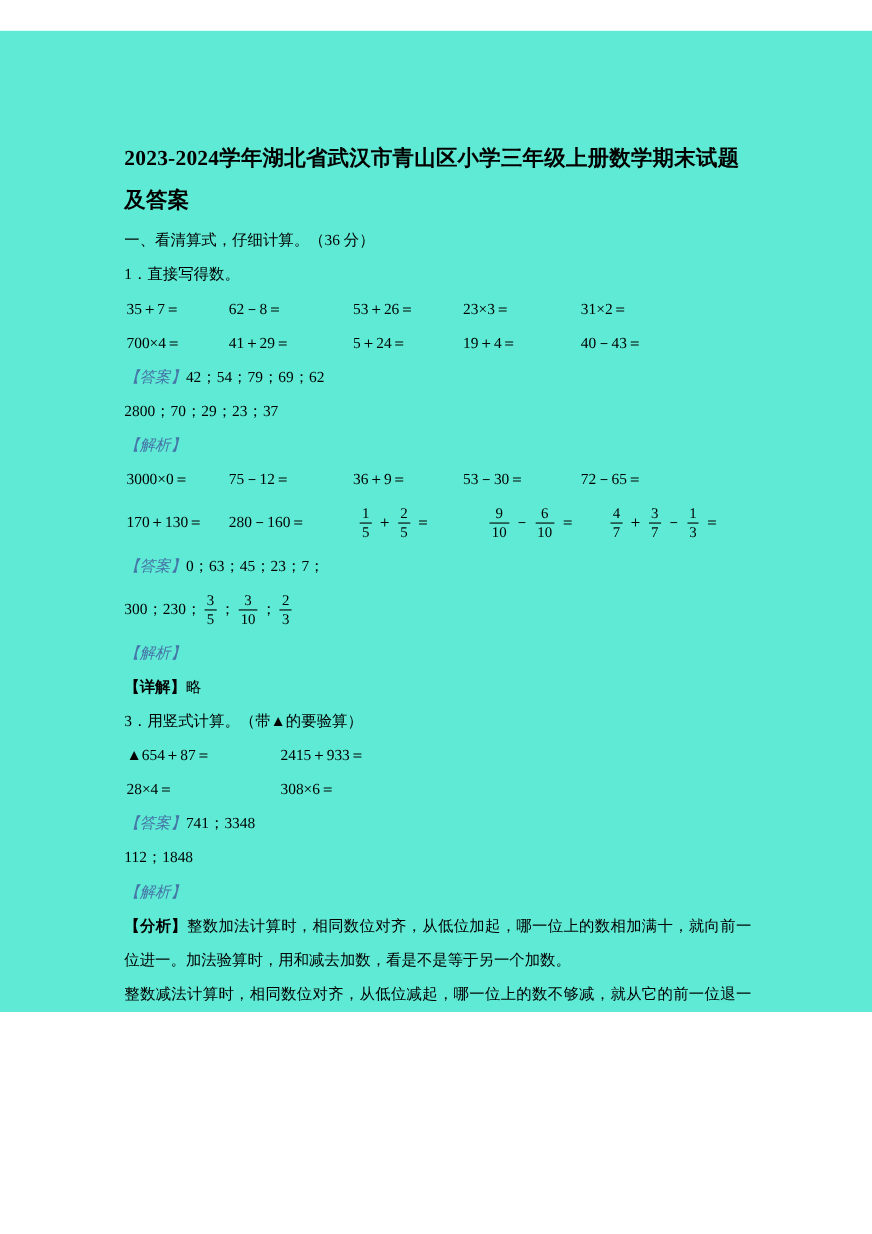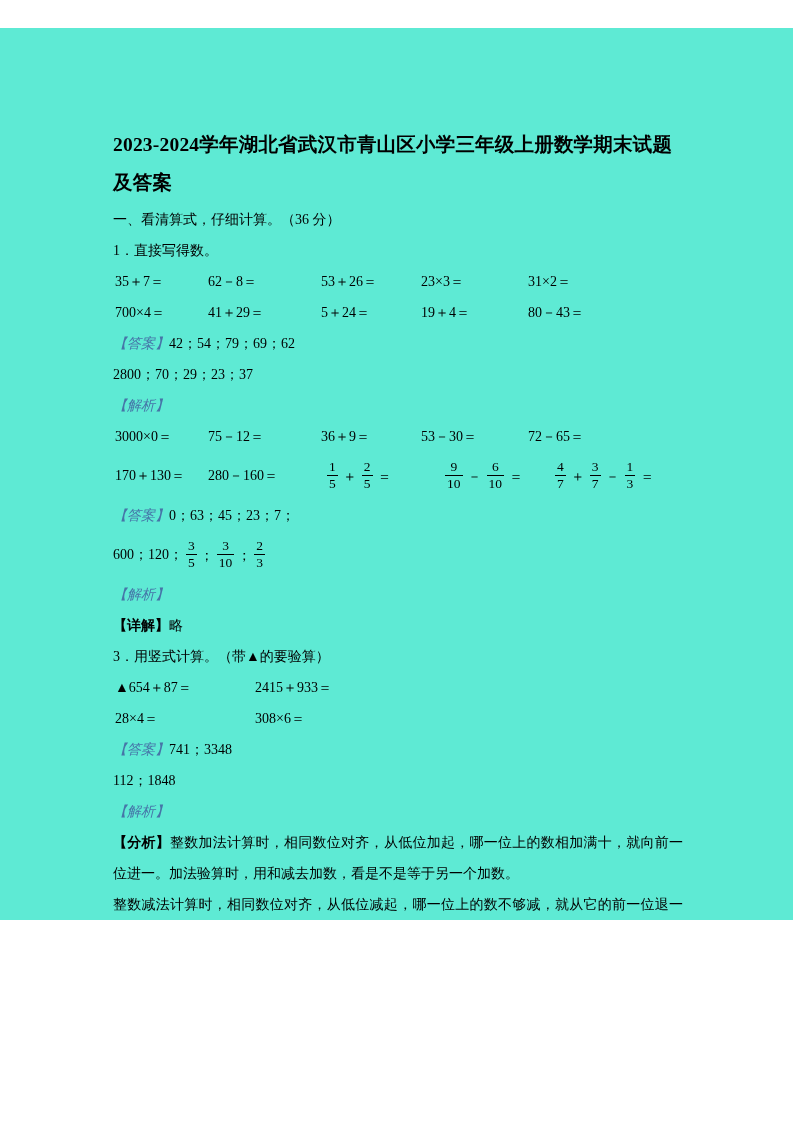--- a/index.html
+++ b/index.html
@@ -154,21 +154,21 @@
       <span class="expr c1">62－8＝</span>
       <span class="expr c2">53＋26＝</span>
       <span class="expr c3">23×3＝</span>
       <span class="expr c4">31×2＝</span>
     </div>
     <div class="expr-row">
       <span class="expr c0">700×4＝</span>
       <span class="expr c1">41＋29＝</span>
       <span class="expr c2">5＋24＝</span>
       <span class="expr c3">19＋4＝</span>
-      <span class="expr c4">80－43＝</span>
+      <span class="expr c4">40－43＝</span>
     </div>
 
     <p class="para"><span class="label-blue">【答案】</span><span>42；54；79；69；62</span></p>
     <p class="para">2800；70；29；23；37</p>
     <p class="para"><span class="label-blue">【解析】</span></p>
 
 
     <div class="expr-row">
       <span class="expr c0">3000×0＝</span>
       <span class="expr c1">75－12＝</span>
@@ -181,21 +181,21 @@
       <span class="expr c0">170＋130＝</span>
       <span class="expr c1">280－160＝</span>
       <span class="expr f2" id="q2f0"><span class="frac"><span class="num">1</span><span class="den">5</span></span><span class="op">＋</span><span class="frac"><span class="num">2</span><span class="den">5</span></span><span class="op">＝</span></span>
       <span class="expr f3" id="q2f1"><span class="frac"><span class="num">9</span><span class="den">10</span></span><span class="op">－</span><span class="frac"><span class="num">6</span><span class="den">10</span></span><span class="op">＝</span></span>
       <span class="expr f4" id="q2f2"><span class="frac"><span class="num">4</span><span class="den">7</span></span><span class="op">＋</span><span class="frac"><span class="num">3</span><span class="den">7</span></span><span class="op">－</span><span class="frac"><span class="num">1</span><span class="den">3</span></span><span class="op">＝</span></span>
     </div>
 
     <p class="para"><span class="label-blue">【答案】</span><span>0；63；45；23；7；</span></p>
 
     <div class="ans-frac-line">
-      <span>600；120；</span><span id="q2ansfracs"><span class="frac"><span class="num">3</span><span class="den">5</span></span><span class="inline-mid">；</span><span class="frac"><span class="num">3</span><span class="den">10</span></span><span class="inline-mid">；</span><span class="frac"><span class="num">2</span><span class="den">3</span></span><span class="inline-mid"></span></span>
+      <span>300；230；</span><span id="q2ansfracs"><span class="frac"><span class="num">3</span><span class="den">5</span></span><span class="inline-mid">；</span><span class="frac"><span class="num">3</span><span class="den">10</span></span><span class="inline-mid">；</span><span class="frac"><span class="num">2</span><span class="den">3</span></span><span class="inline-mid"></span></span>
     </div>
 
     <p class="para"><span class="label-blue">【解析】</span></p>
     <p class="para"><span class="label-bold">【详解】</span><span>略</span></p>
 
     <p class="para">3．用竖式计算。（带▲的要验算）</p>
 
     <div class="expr-row">
       <span class="expr d0">▲654＋87＝</span>
       <span class="expr d1">2415＋933＝</span>

